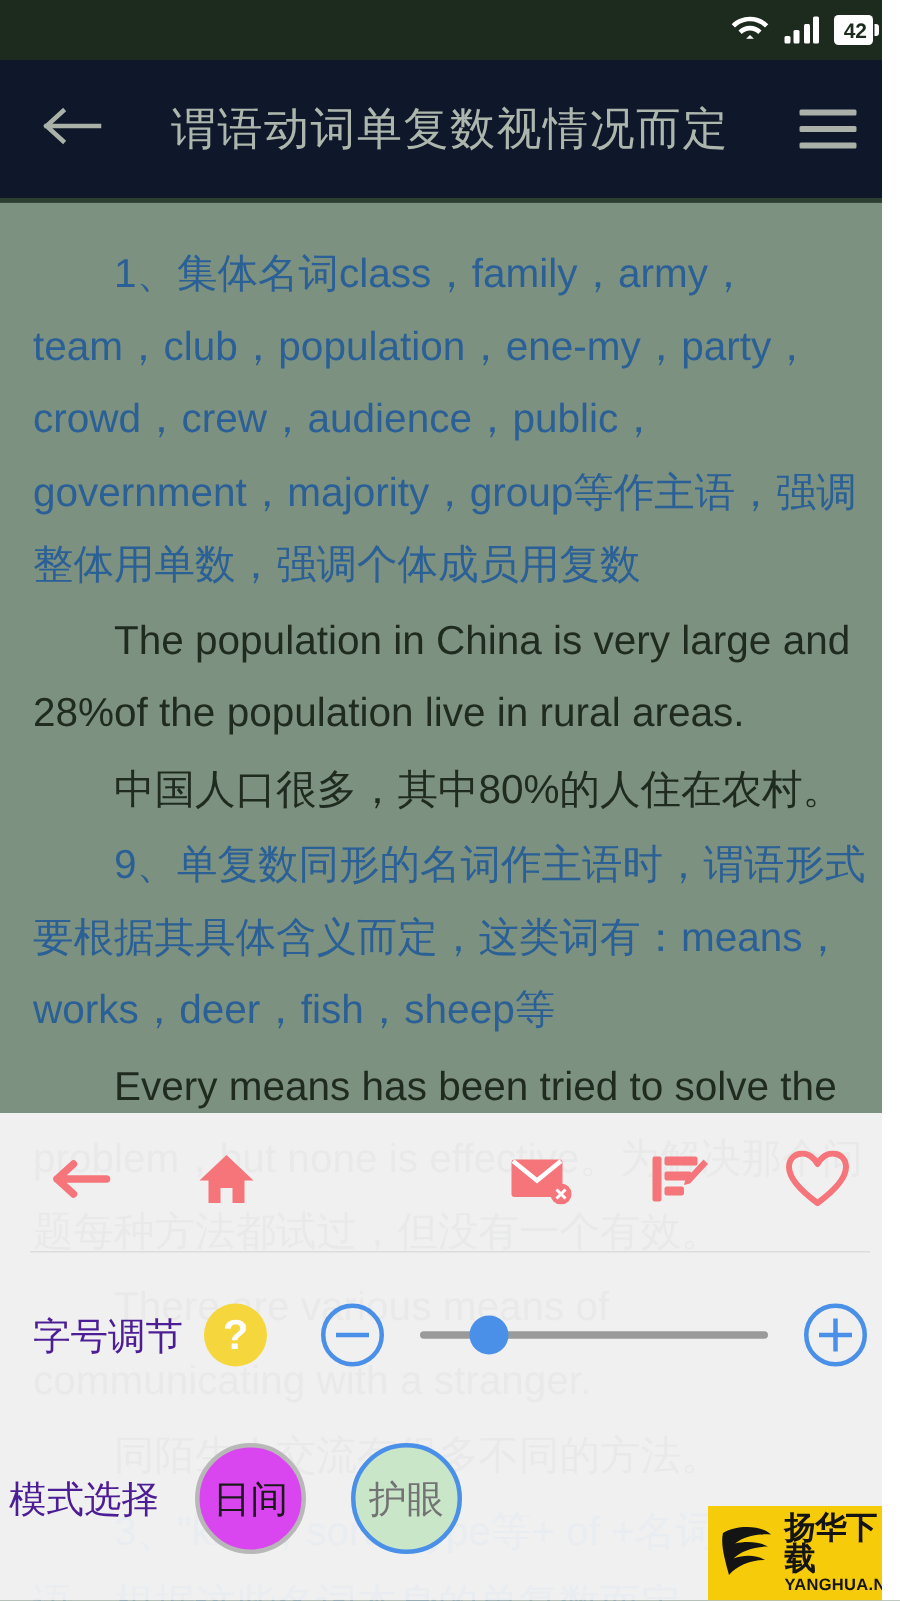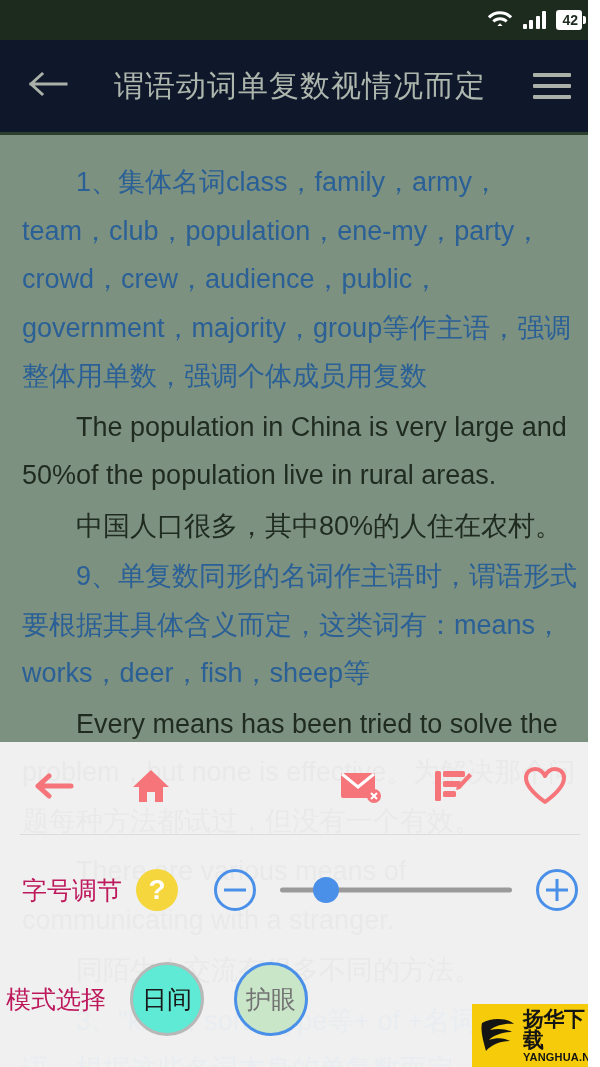--- a/index.html
+++ b/index.html
@@ -159,21 +159,21 @@
 
   
   .row {
     display: flex;
     align-items: center;
     height: 110px;
     padding: 0 22px;
   }
   .row-label {
     font-size: 25px;
-    color: #be185d;
+    color: #4c1d95;
     white-space: nowrap;
   }
   .help-badge {
     width: 42px; height: 42px;
     border-radius: 50%;
     background: #f5d63c;
     color: #ffffff;
     font-size: 28px;
     font-weight: bold;
     display: flex;
@@ -247,21 +247,21 @@
   .mode-btn {
     width: 74px; height: 74px;
     border-radius: 50%;
     display: flex;
     align-items: center;
     justify-content: center;
     font-size: 25px;
     cursor: pointer;
     flex: 0 0 auto;
   }
-  .mode-day   { background: #5eead4; border: 3px solid #b8b8b8; color: #1a1a1a; }
+  .mode-day   { background: #d946ef; border: 3px solid #b8b8b8; color: #1a1a1a; }
   .mode-night { background: #4c5c7c; border: 3px solid #a8a8a8; color: #e4e7ee; }
   .mode-eye   { background: #c9e6c9; border: 3px solid #4a90e8; color: #737373; }
 
   
   .watermark {
     position: absolute;
     right: 0; bottom: 0;
     width: 128px; height: 63px;
     background: #f5cb0a;
     display: flex;
@@ -321,21 +321,21 @@
     <div class="hdr-title">谓语动词单复数视情况而定</div>
     <div class="hdr-menu">
       <span></span>
       <span></span>
       <span></span>
     </div>
   </div>
 
   <div class="content">
     <p class="para blue indent">1、集体名词class，family，army，team，club，population，ene-my，party，crowd，crew，audience，public，government，majority，group等作主语，强调整体用单数，强调个体成员用复数</p>
-    <p class="para black indent">The population in China is very large and 50%of the population live in rural areas.</p>
+    <p class="para black indent">The population in China is very large and 28%of the population live in rural areas.</p>
     <p class="para black indent">中国人口很多，其中80%的人住在农村。</p>
     <p class="para blue indent">9、单复数同形的名词作主语时，谓语形式要根据其具体含义而定，这类词有：means，works，deer，fish，sheep等</p>
     <p class="para black indent">Every means has been tried to solve the problem，but none is effective。为解决那个问题每种方法都试过，但没有一个有效。</p>
     <p class="para black indent">There are various means of communicating with a stranger.</p>
     <p class="para black indent">同陌生人交流有很多不同的方法。</p>
     <p class="para blue indent">3、"kind，sort，type等+ of +名词"作主语，根据这些名词本身的单复数而定</p>
   </div>
 
   <div class="sheet">
 

